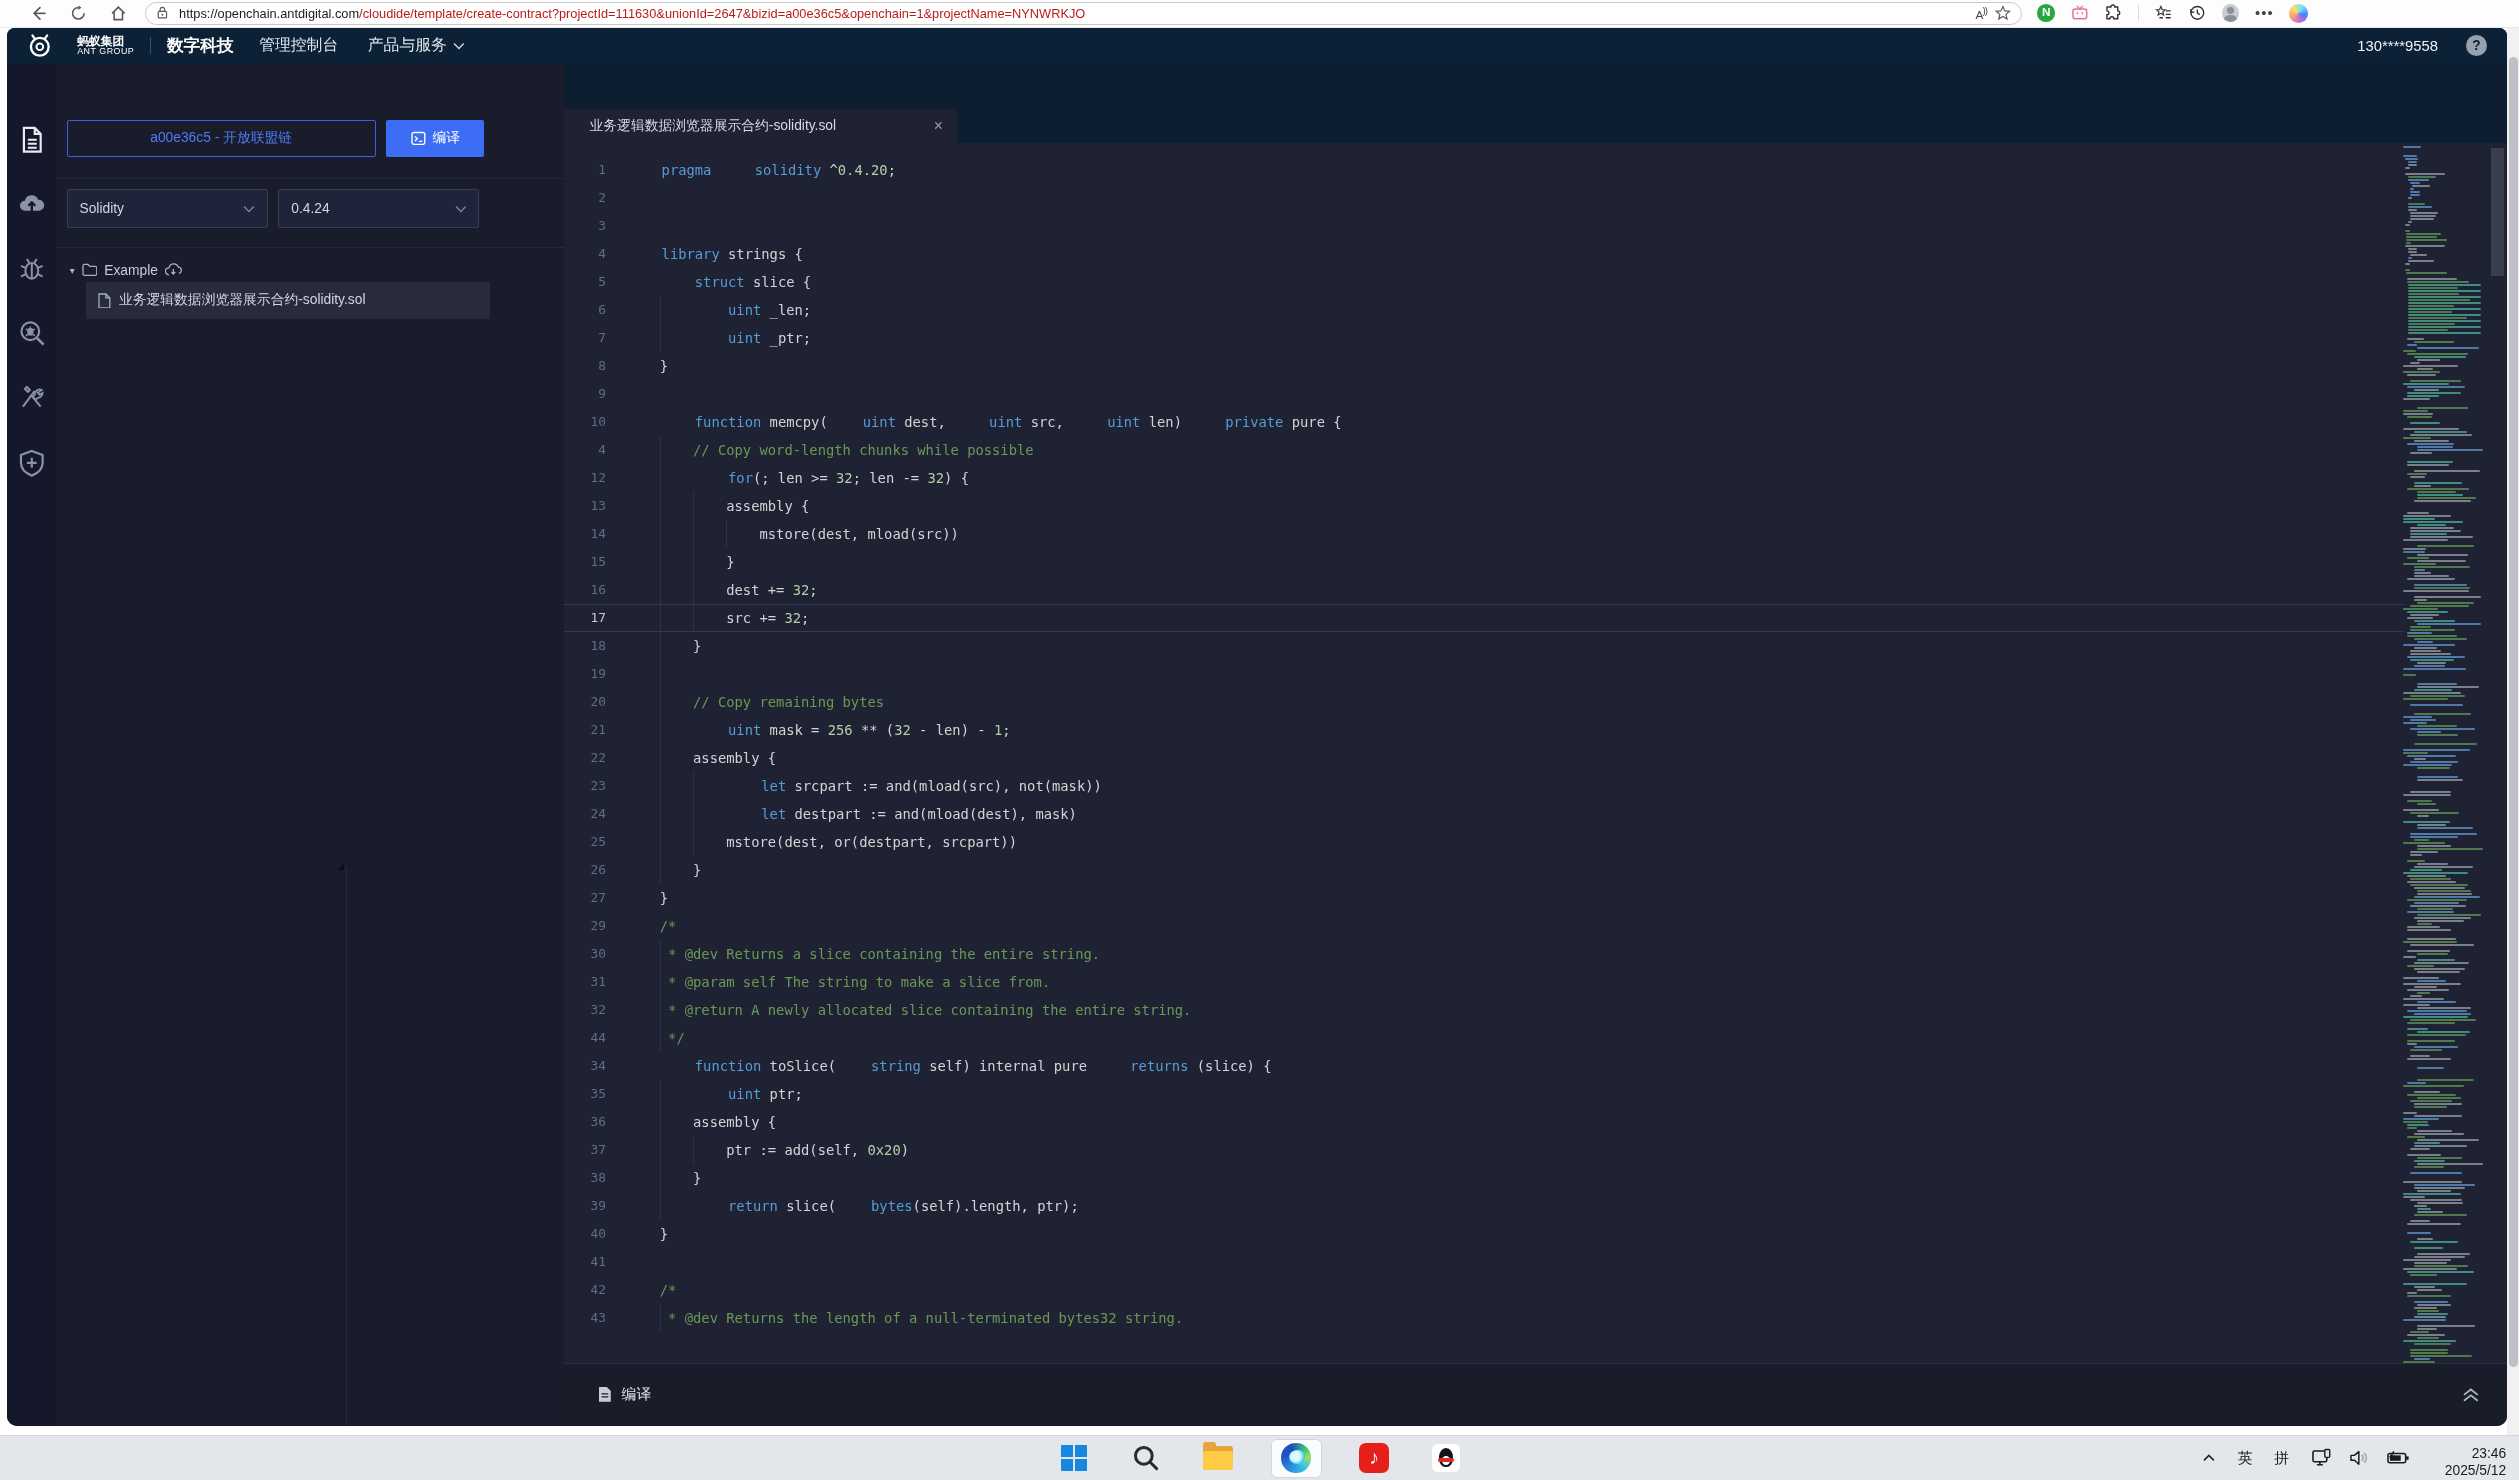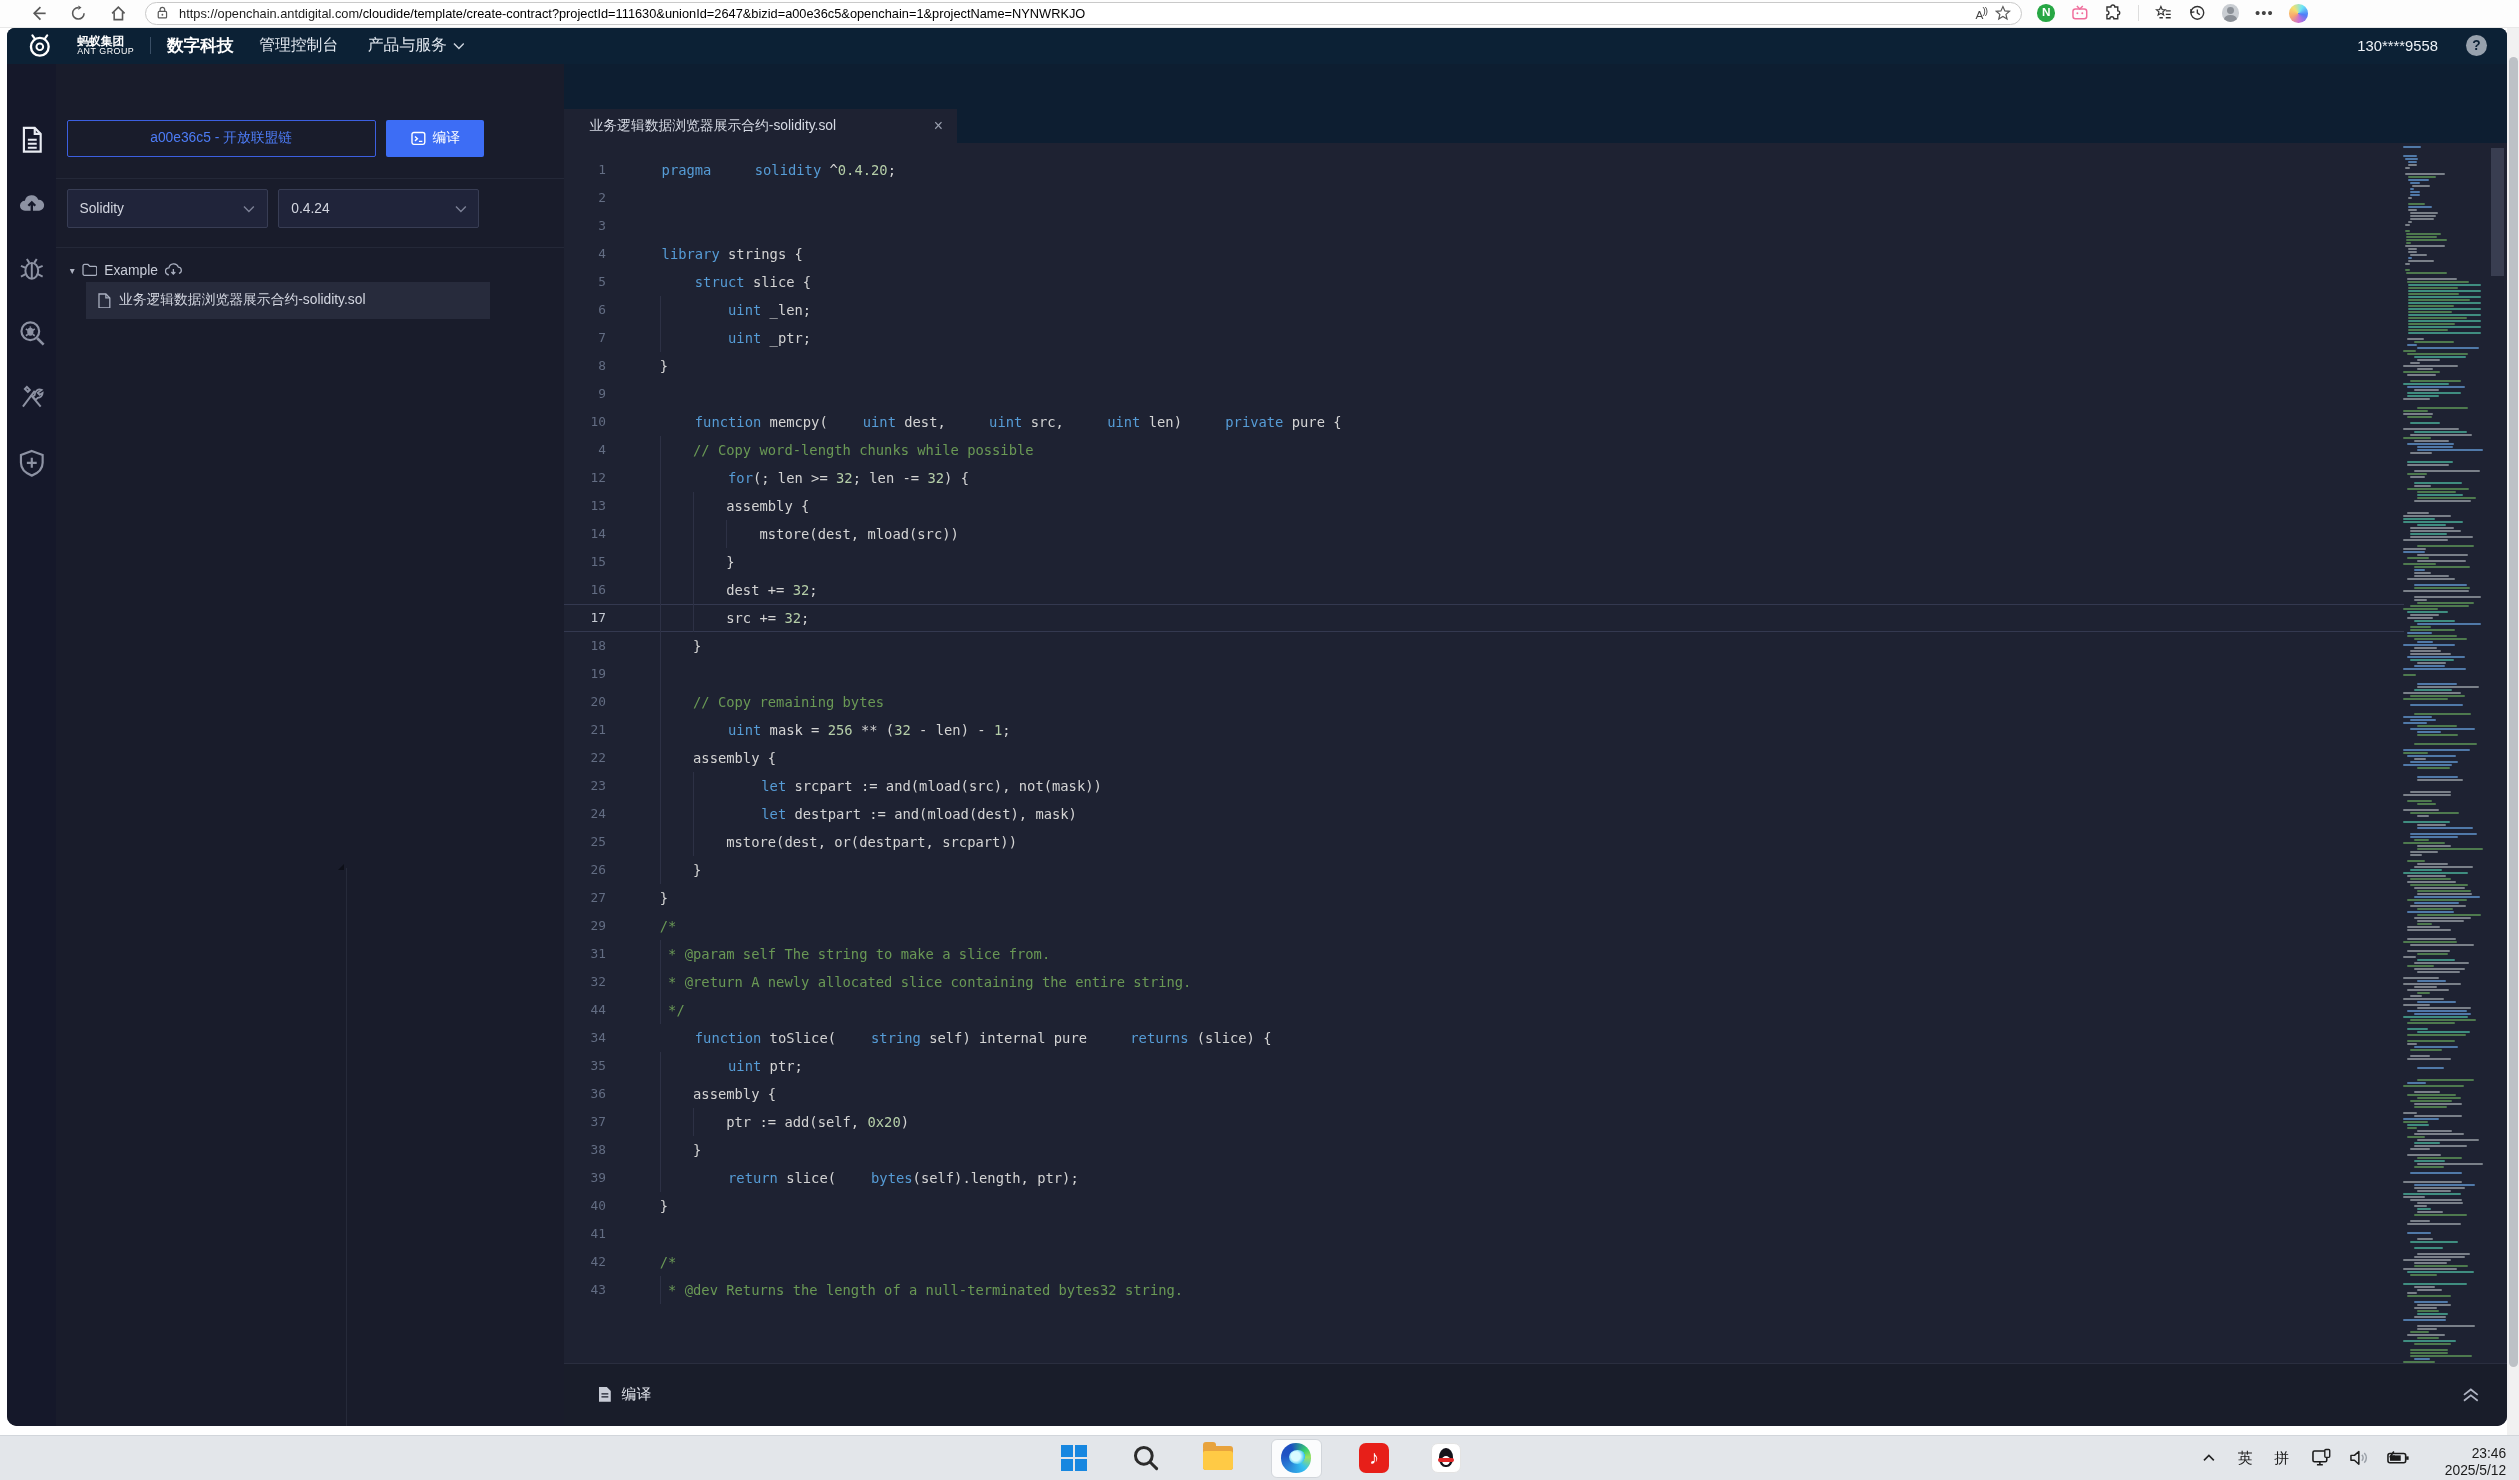--- a/index.html
+++ b/index.html
@@ -9,21 +9,21 @@
 
   
   .browser-toolbar { position:absolute; left:0; top:0; width:2520px; height:27.6px;
     background:#fdfdfd; display:flex; align-items:center; border-bottom:1px solid #e8e8e8; }
   .nav-btns { display:flex; align-items:center; gap:23.6px; padding:0 17.7px 0 29.6px; }
   .nav-btns .nbi { width:16.7px; height:16.7px; color:#595959; }
   .address-bar { width:1877px; height:22.7px; border:1px solid #c9c9c9; border-radius:11.8px;
     background:#ffffff; display:flex; align-items:center; padding:0 9.9px; gap:7.9px; }
   .url { font-size:12.8px; white-space:nowrap; overflow:hidden; flex:1; }
   .url .host { color:#1b1b1b; }
-  .url .rest { color:#000000;text-align:center; }
+  .url .rest { color:#b91c1c;text-align:center; }
   .pill-ic { width:15.8px; height:15.8px; color:#5a5a5a; flex:none; }
   .readaloud { font-size:11.8px; color:#444; flex:none; letter-spacing:-1px; }
   .toolbar-right { display:flex; align-items:center; gap:15.8px; padding-left:15.8px; }
   .ext-ic { width:17.7px; height:17.7px; display:flex; align-items:center; justify-content:center; }
   .n-badge { width:17.7px; height:17.7px; border-radius:50%; background:#27a744; color:#fff;
     font-size:11.8px; font-weight:bold; text-align:center; line-height:17.7px; }
   .avatar-badge { width:17.7px; height:17.7px; border-radius:50%; background:#c9cdd2; position:relative; overflow:hidden; }
   .avatar-badge:before { content:""; position:absolute; left:5.4px; top:3px; width:6.9px; height:6.9px; border-radius:50%; background:#8b9097; }
   .avatar-badge:after { content:""; position:absolute; left:2.5px; top:10.8px; width:12.8px; height:8.9px; border-radius:50% 50% 0 0; background:#8b9097; }
   .dots { color:#444; font-size:14.8px; letter-spacing:1px; }
@@ -376,20 +376,21 @@
               <div class="code-line"><span class="ln">19</span><span class="ltext"><span class="guide" style="left: calc(4ch + 20.7px);"></span></span></div>
               <div class="code-line"><span class="ln">20</span><span class="ltext"><span class="tok-c">        // Copy remaining bytes</span><span class="guide" style="left: calc(4ch + 20.7px);"></span></span></div>
               <div class="code-line"><span class="ln">21</span><span class="ltext">        <span class="tok-k">uint</span> mask = <span class="tok-n">256</span> ** (<span class="tok-n">32</span> - len) - <span class="tok-n">1</span>;<span class="guide" style="left: calc(4ch + 20.7px);"></span></span></div>
               <div class="code-line"><span class="ln">22</span><span class="ltext">        assembly {<span class="guide" style="left: calc(4ch + 20.7px);"></span></span></div>
               <div class="code-line"><span class="ln">23</span><span class="ltext">            <span class="tok-k">let</span> srcpart := and(mload(src), not(mask))<span class="guide" style="left: calc(4ch + 20.7px);"></span><span class="guide" style="left: calc(8ch + 20.7px);"></span></span></div>
               <div class="code-line"><span class="ln">24</span><span class="ltext">            <span class="tok-k">let</span> destpart := and(mload(dest), mask)<span class="guide" style="left: calc(4ch + 20.7px);"></span><span class="guide" style="left: calc(8ch + 20.7px);"></span></span></div>
               <div class="code-line"><span class="ln">25</span><span class="ltext">            mstore(dest, or(destpart, srcpart))<span class="guide" style="left: calc(4ch + 20.7px);"></span><span class="guide" style="left: calc(8ch + 20.7px);"></span></span></div>
               <div class="code-line"><span class="ln">26</span><span class="ltext">        }<span class="guide" style="left: calc(4ch + 20.7px);"></span></span></div>
               <div class="code-line"><span class="ln">27</span><span class="ltext">    }</span></div>
               <div class="code-line"><span class="ln">29</span><span class="ltext"><span class="tok-c">    /*</span></span></div>
+              <div class="code-line"><span class="ln">30</span><span class="ltext"><span class="tok-c">     * @dev Returns a slice containing the entire string.</span><span class="guide" style="left: calc(4ch + 20.7px);"></span></span></div>
               <div class="code-line"><span class="ln">31</span><span class="ltext"><span class="tok-c">     * @param self The string to make a slice from.</span><span class="guide" style="left: calc(4ch + 20.7px);"></span></span></div>
               <div class="code-line"><span class="ln">32</span><span class="ltext"><span class="tok-c">     * @return A newly allocated slice containing the entire string.</span><span class="guide" style="left: calc(4ch + 20.7px);"></span></span></div>
               <div class="code-line"><span class="ln">44</span><span class="ltext"><span class="tok-c">     */</span><span class="guide" style="left: calc(4ch + 20.7px);"></span></span></div>
               <div class="code-line"><span class="ln">34</span><span class="ltext">    <span class="tok-k">function</span> toSlice(<span class="tok-k">string</span> self) internal pure <span class="tok-k">returns</span> (slice) {</span></div>
               <div class="code-line"><span class="ln">35</span><span class="ltext">        <span class="tok-k">uint</span> ptr;<span class="guide" style="left: calc(4ch + 20.7px);"></span></span></div>
               <div class="code-line"><span class="ln">36</span><span class="ltext">        assembly {<span class="guide" style="left: calc(4ch + 20.7px);"></span></span></div>
               <div class="code-line"><span class="ln">37</span><span class="ltext">            ptr := add(self, <span class="tok-n">0x20</span>)<span class="guide" style="left: calc(4ch + 20.7px);"></span><span class="guide" style="left: calc(8ch + 20.7px);"></span></span></div>
               <div class="code-line"><span class="ln">38</span><span class="ltext">        }<span class="guide" style="left: calc(4ch + 20.7px);"></span></span></div>
               <div class="code-line"><span class="ln">39</span><span class="ltext">        <span class="tok-k">return</span> slice(<span class="tok-k">bytes</span>(self).length, ptr);<span class="guide" style="left: calc(4ch + 20.7px);"></span></span></div>
               <div class="code-line"><span class="ln">40</span><span class="ltext">    }</span></div>

